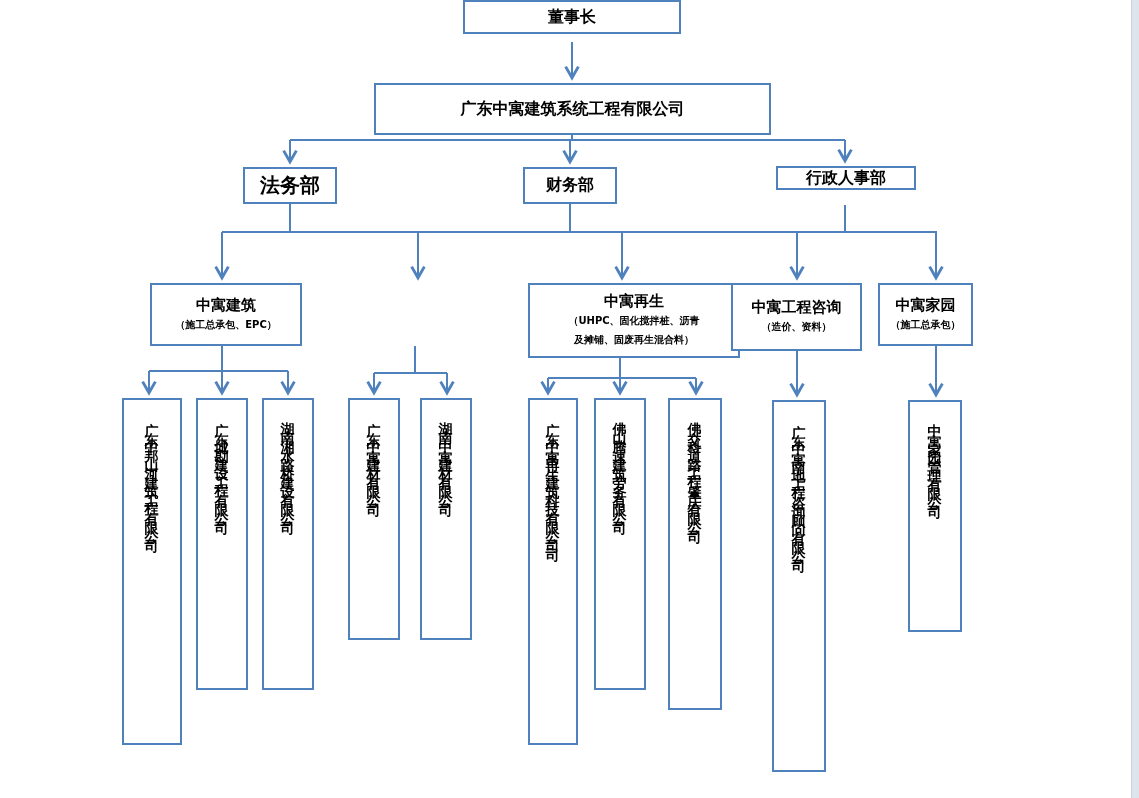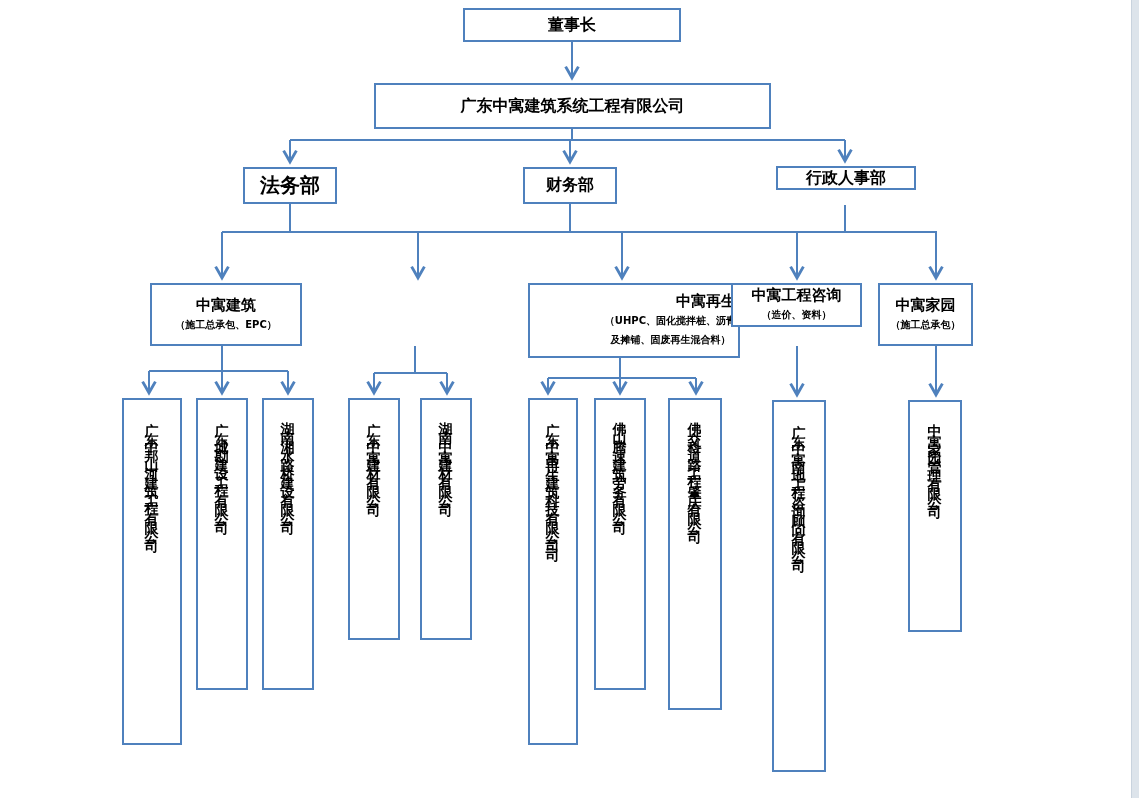--- a/index.html
+++ b/index.html
@@ -9,32 +9,32 @@
     font-family:"DejaVu Sans","Liberation Sans",sans-serif;
     color:#000;
   }
   #connectors { position:absolute; left:0; top:0; width:1139px; height:798px; }
   .box {
     position:absolute; box-sizing:border-box;
     border:2px solid #4f81bd; background:#fff;
     display:flex; align-items:center; justify-content:center;
     font-weight:700; text-align:center;
   }
-  .lv1 { left:463px; top:8px;  width:218px; height:34px; font-size:16px; }
-  .lv2 { left:374px; top:83px; width:397px; height:46px; font-size:16px; }
+  .lv1 { left:463px; top:0;  width:218px; height:34px; font-size:16px; }
+  .lv2 { left:374px; top:83px; width:397px; height:52px; font-size:16px; }
   .dept0 { left:243px; top:167px; width:94px;  height:37px; font-size:20px; }
   .dept1 { left:523px; top:167px; width:94px;  height:37px; font-size:16px;text-align:right; }
   .dept2 { left:776px; top:166px; width:140px; height:24px; font-size:16px; }
   .div-box { flex-direction:column; padding:4px 2px; }
   .div-box .title { font-size:15px; font-weight:700; }
   .div-box .sub   { font-size:10px; font-weight:700; white-space:pre-line; line-height:1.9; }
   .div0 { left:150px; top:283px; width:152px; height:63px; }
   .div1 { left:317px; top:283px; width:184px; height:63px; }
-  .div2 { left:528px; top:283px; width:212px; height:75px;align-items:flex-end; }
-  .div3 { left:731px; top:283px; width:131px; height:44px; }
+  .div2 { left:528px; top:283px; width:212px; height:75px; }
+  .div3 { left:731px; top:283px; width:131px; height:68px; }
   .div4 { left:878px; top:283px; width:95px; height:63px; }
   .vbox { align-items:flex-start; justify-content:center; padding-top:11px; }
   .vbox span {
     writing-mode:vertical-rl; text-orientation:upright;
     font-size:14px; font-weight:700; letter-spacing:9px; line-height:1;
   }
   .c0 { left:122px; top:398px; width:60px; height:347px; }
   .c1 { left:196px; top:398px; width:52px; height:292px; }
   .c2 { left:262px; top:398px; width:52px; height:292px; }
   .c3 { left:348px; top:398px; width:52px; height:242px; }

